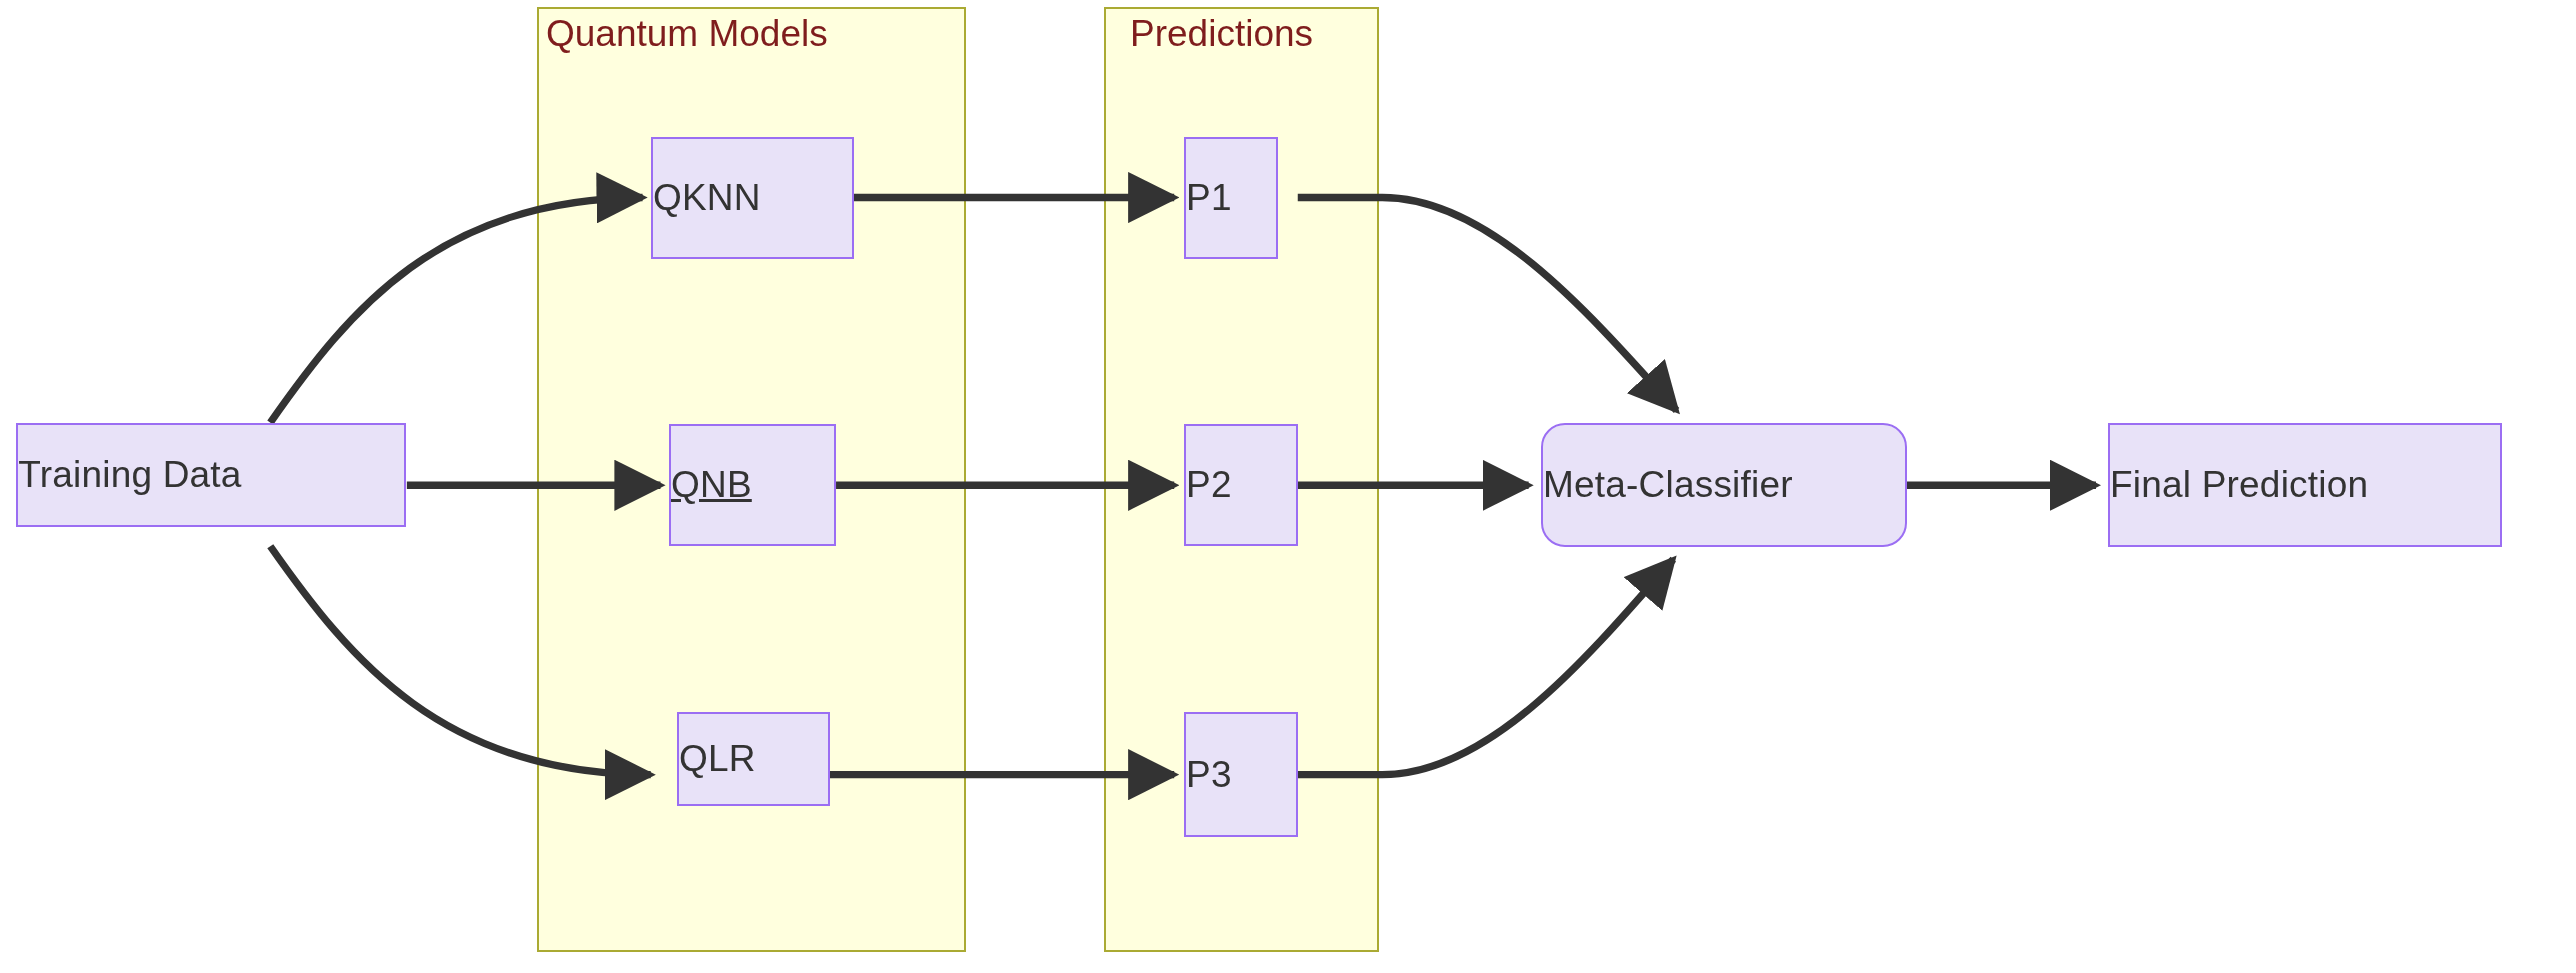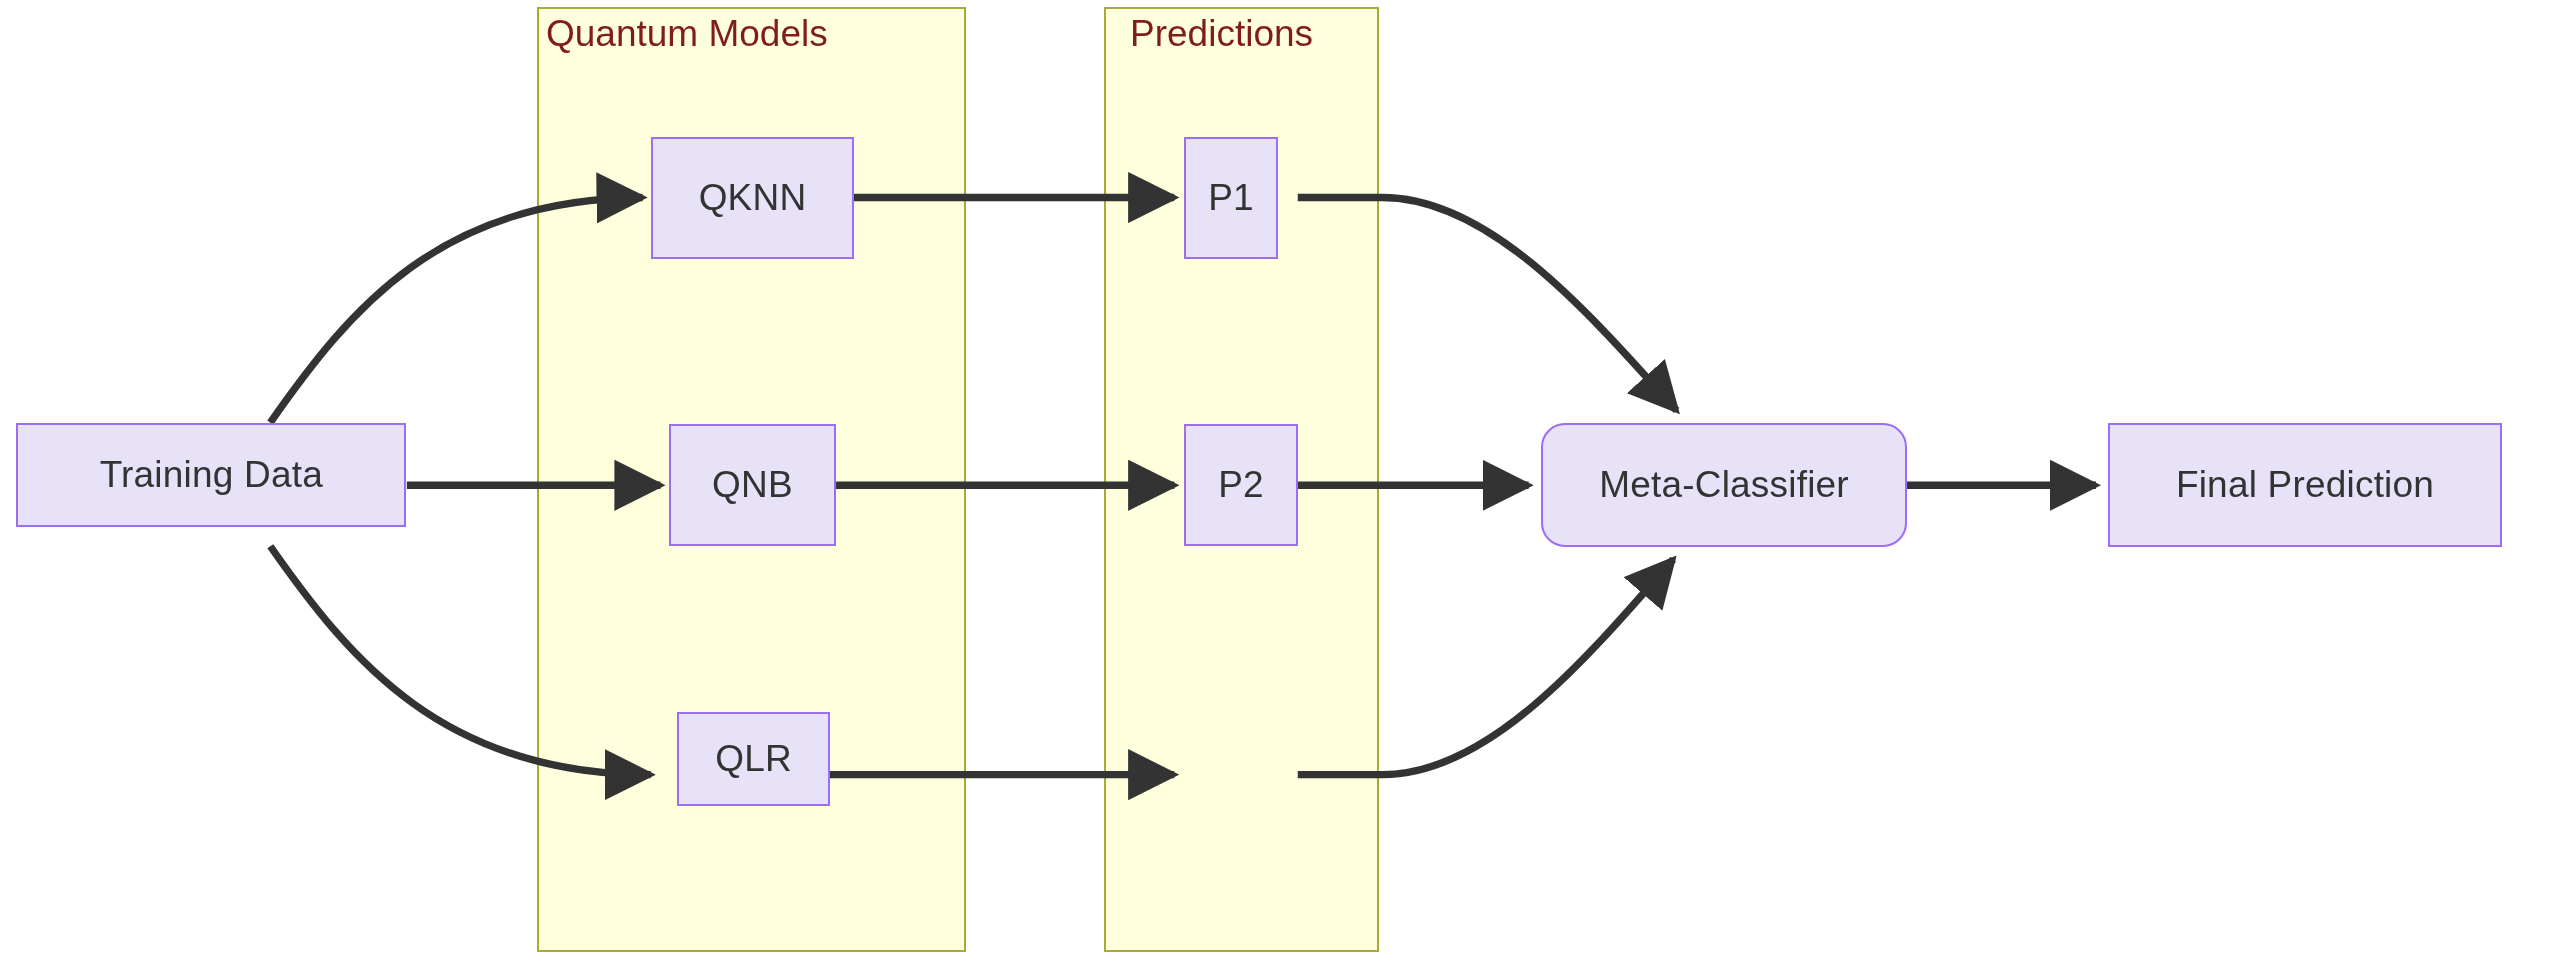--- a/index.html
+++ b/index.html
@@ -37,21 +37,20 @@
     white-space: nowrap;
     line-height: 1;
   }
   .node {
     position: absolute;
     box-sizing: border-box;
     background: #e8e2f8;
     border: 2.4px solid #9b6ef3;
     display: flex;
     align-items: center;
-    justify-content: center;
     font-size: 37px;
     color: #333333;
     white-space: nowrap;
     letter-spacing: 0.2px;
   }
 </style>
 </head>
 <body>
 
 <div id="diagram-root">
@@ -91,36 +90,39 @@
   </svg>
 
   <div class="node" style="left:16.3px; top:423px; width:390px; height:104px;">
     <span>Training Data</span>
   </div>
 
   <div class="node" style="left:651px; top:137px; width:203px; height:122px;">
     <span>QKNN</span>
   </div>
 
-  <div class="node" style="left:669px; top:424px; width:167px; height:122px;">
+  <div class="node" style="left:669px; top:424px; width:167px; height:122px;text-decoration:underline;">
     <span>QNB</span>
   </div>
 
   <div class="node" style="left:677px; top:712px; width:153px; height:94px;">
     <span>QLR</span>
   </div>
 
   <div class="node" style="left:1184px; top:137px; width:94px; height:122px;">
     <span>P1</span>
   </div>
 
   <div class="node" style="left:1184px; top:424px; width:114px; height:122px;">
     <span>P2</span>
   </div>
 
+  <div class="node" style="left:1184px; top:712px; width:114px; height:125px;">
+    <span>P3</span>
+  </div>
 
   <div class="node" style="left:1541px; top:423px; width:366px; height:124px;border-radius:24px;">
     <span>Meta-Classifier</span>
   </div>
 
   <div class="node" style="left:2108px; top:423px; width:394px; height:124px;">
     <span>Final Prediction</span>
   </div>
 
 </div>

